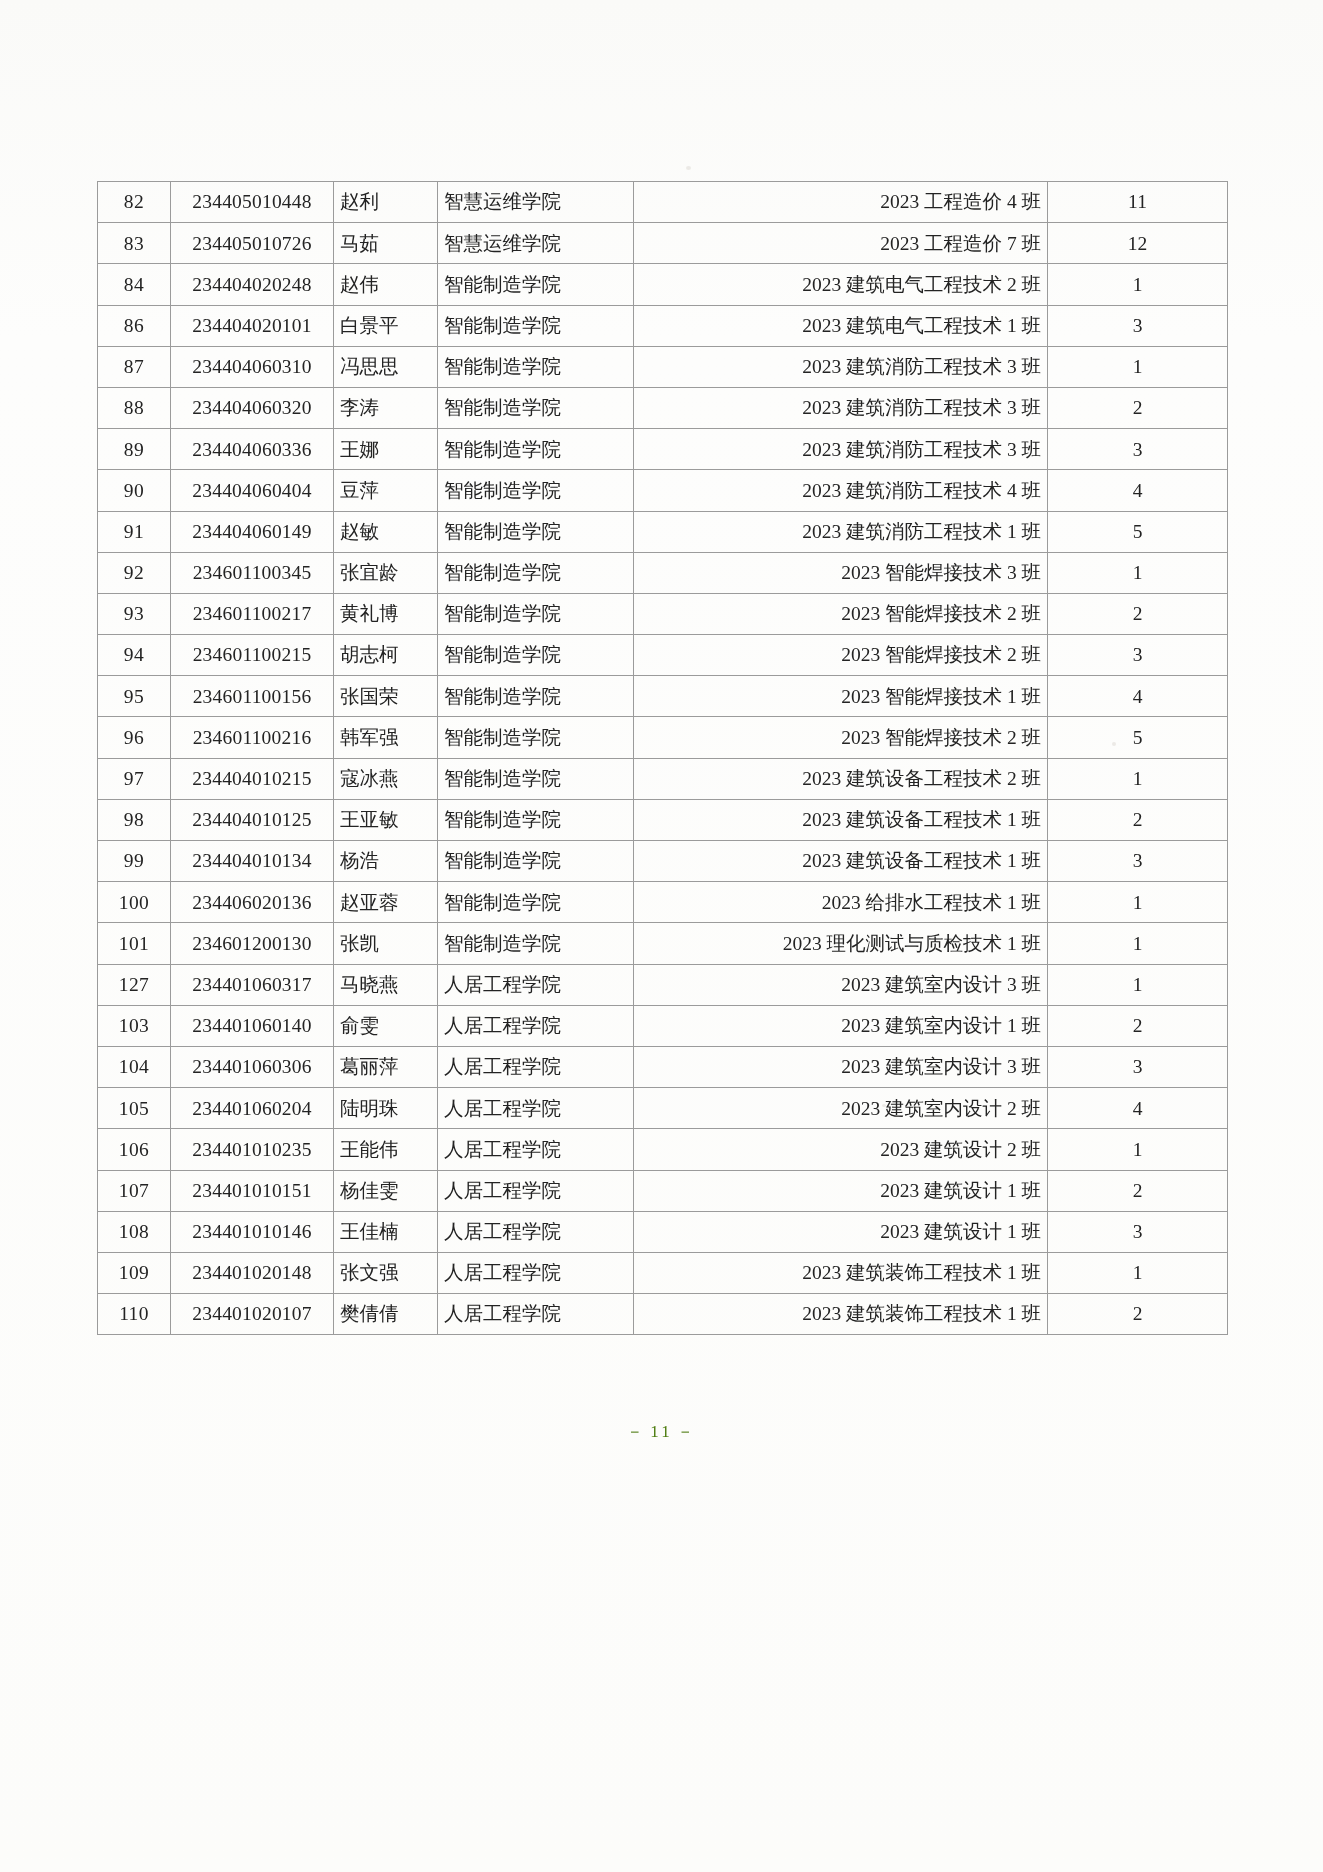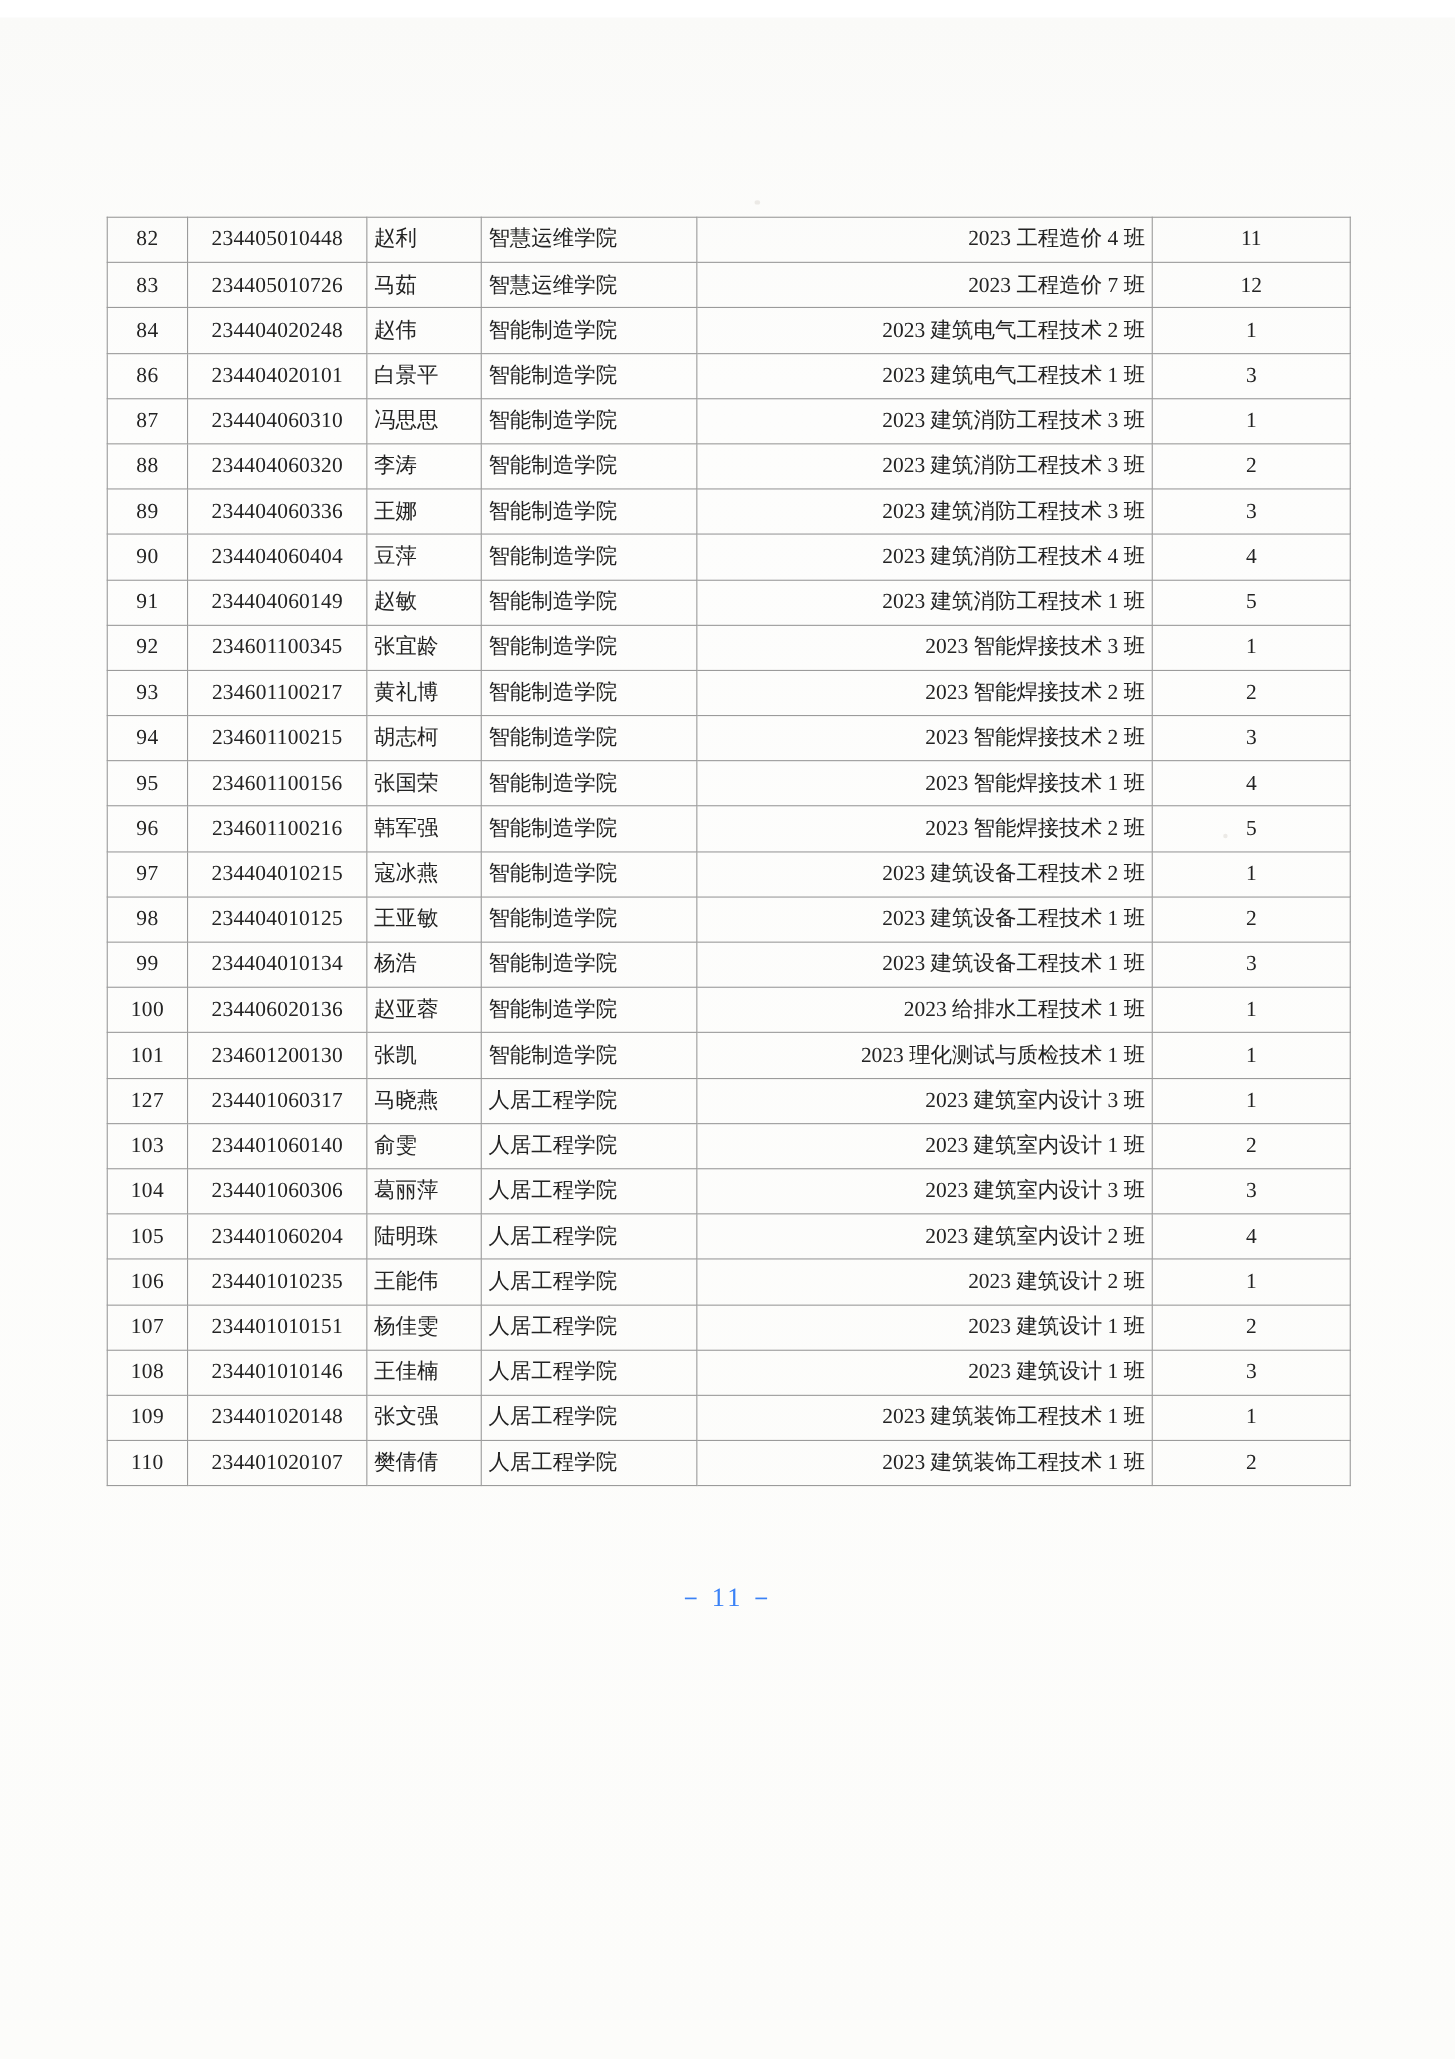--- a/index.html
+++ b/index.html
@@ -12,21 +12,20 @@
     height: 1872px;
     font-family: "Liberation Serif", "DejaVu Serif", serif;
     color: #1a1a1a;
     position: relative;
     overflow: hidden;
   }
   .page {
     position: absolute;
     inset: 0;
     background: #fdfdfc;
-    margin-top: 16px;
   }
   .paper-tint {
     position: absolute;
     inset: 0;
     background:
       linear-gradient(180deg, rgba(250,250,248,1) 0%, rgba(253,253,252,1) 18%, rgba(252,252,250,1) 100%);
     pointer-events: none;
   }
   .table-wrap {
     position: absolute;
@@ -63,23 +62,23 @@
   td.college{ text-align: left; padding-left: 14px; }
   td.klass  { text-align: right; padding-left: 14px; }
   td.rank   { text-align: center; }
 
   .footer {
     position: absolute;
     left: 0;
     right: 0;
     top: 1420px;
     text-align: center;
-    font-size: 24px;
+    font-size: 17px;
     letter-spacing: 3px;
-    color: #3b82f6;
+    color: #4d7c0f;
   }
   .footer .pagenum { padding: 0 4px; }
 
   .speck {
     position: absolute;
     background: #dedbd6;
     border-radius: 50%;
     opacity: .55;
     pointer-events: none;
   }

